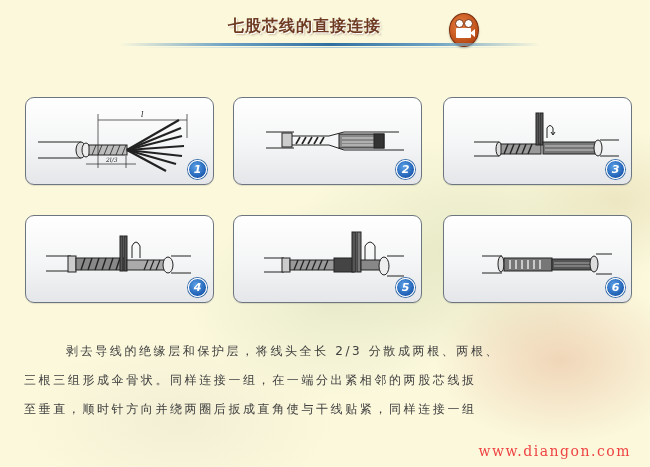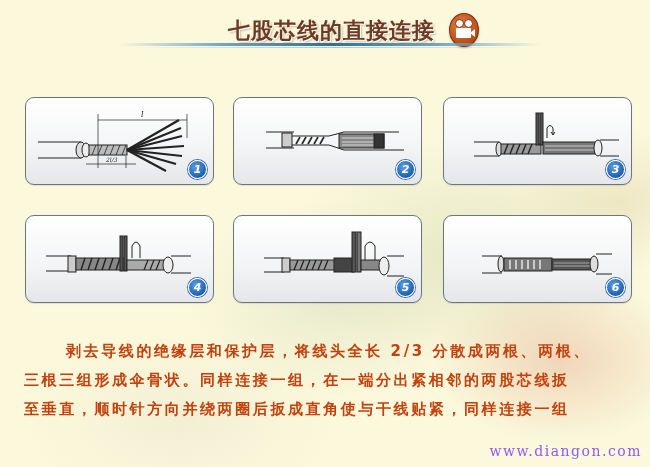--- a/index.html
+++ b/index.html
@@ -14,21 +14,21 @@
       radial-gradient(ellipse 180px 120px at 560px 360px, rgba(220,150,120,0.35), rgba(255,255,255,0) 70%),
       radial-gradient(ellipse 260px 160px at 470px 250px, rgba(205,215,170,0.45), rgba(255,255,255,0) 70%),
       radial-gradient(ellipse 200px 140px at 330px 300px, rgba(200,210,175,0.35), rgba(255,255,255,0) 70%),
       radial-gradient(ellipse 150px 100px at 620px 200px, rgba(215,200,150,0.35), rgba(255,255,255,0) 70%),
       radial-gradient(ellipse 220px 120px at 180px 420px, rgba(235,230,205,0.5), rgba(255,255,255,0) 70%);
   }
   .header { position: absolute; left: 0; top: 0; width: 650px; height: 60px; }
   .title {
     position: absolute; left: 228px; top: 16px;
     font-family: Liberation Sans, sans-serif; font-weight: bold;
-    font-size: 22px; letter-spacing: 1px; color: #6e3b22;
+    font-size: 16px; letter-spacing: 1px; color: #6e3b22;
     text-shadow: 1px 1px 0 #ffffff, 2px 2px 2px rgba(120,80,50,0.35);
     white-space: nowrap;
   }
   .title-rule {
     position: absolute; left: 120px; top: 43px; width: 420px; height: 3px;
     background: linear-gradient(90deg, rgba(170,200,215,0) 0%, #6fa3c4 25%, #2f6fa0 50%, #6fa3c4 75%, rgba(170,200,215,0) 100%);
   }
   .title-rule2 {
     position: absolute; left: 140px; top: 47px; width: 380px; height: 1px;
     background: linear-gradient(90deg, rgba(170,200,215,0) 0%, #a8c8d8 50%, rgba(170,200,215,0) 100%);
@@ -56,28 +56,28 @@
   .step-badge {
     position: absolute; right: 6px; bottom: 5px; width: 17px; height: 17px; border-radius: 50%;
     background: radial-gradient(circle at 40% 35%, #5aa0e6, #1f5fb4 70%, #17478a);
     border: 1.5px solid #ffffff; box-shadow: 0 0 0 1px #3d6fa8;
     color: #fff; font-family: "DejaVu Sans", sans-serif; font-weight: bold; font-style: italic;
     font-size: 11px; line-height: 17px; text-align: center;
   }
 
   .desc {
     position: absolute; left: 24px; top: 337px; width: 610px;
-    font-family: "DejaVu Sans", sans-serif; font-weight: bold;
-    font-size: 15px; color: #c2410c; letter-spacing: 2.6px; line-height: 29px;
+    font-family: "DejaVu Sans", sans-serif; font-weight: normal;
+    font-size: 12px; color: #404040; letter-spacing: 2.6px; line-height: 29px;
   }
   .desc .line { display: block; white-space: nowrap; }
   .desc .line.first { text-indent: 42px; }
   .watermark {
-    position: absolute; right: 8px; top: 443px;
-    font-family: "DejaVu Serif", serif; font-size: 14px; color: #8b5cf6; letter-spacing: 1.5px;
+    position: absolute; right: 19px; top: 443px;
+    font-family: "DejaVu Serif", serif; font-size: 14px; color: #ef4444; letter-spacing: 1.5px;
   }
 </style>
 </head>
 <body>
 
 <div class="bg-texture"></div>
 
 <div class="header">
   <div class="title">七股芯线的直接连接</div>
   <div class="movie-icon">

